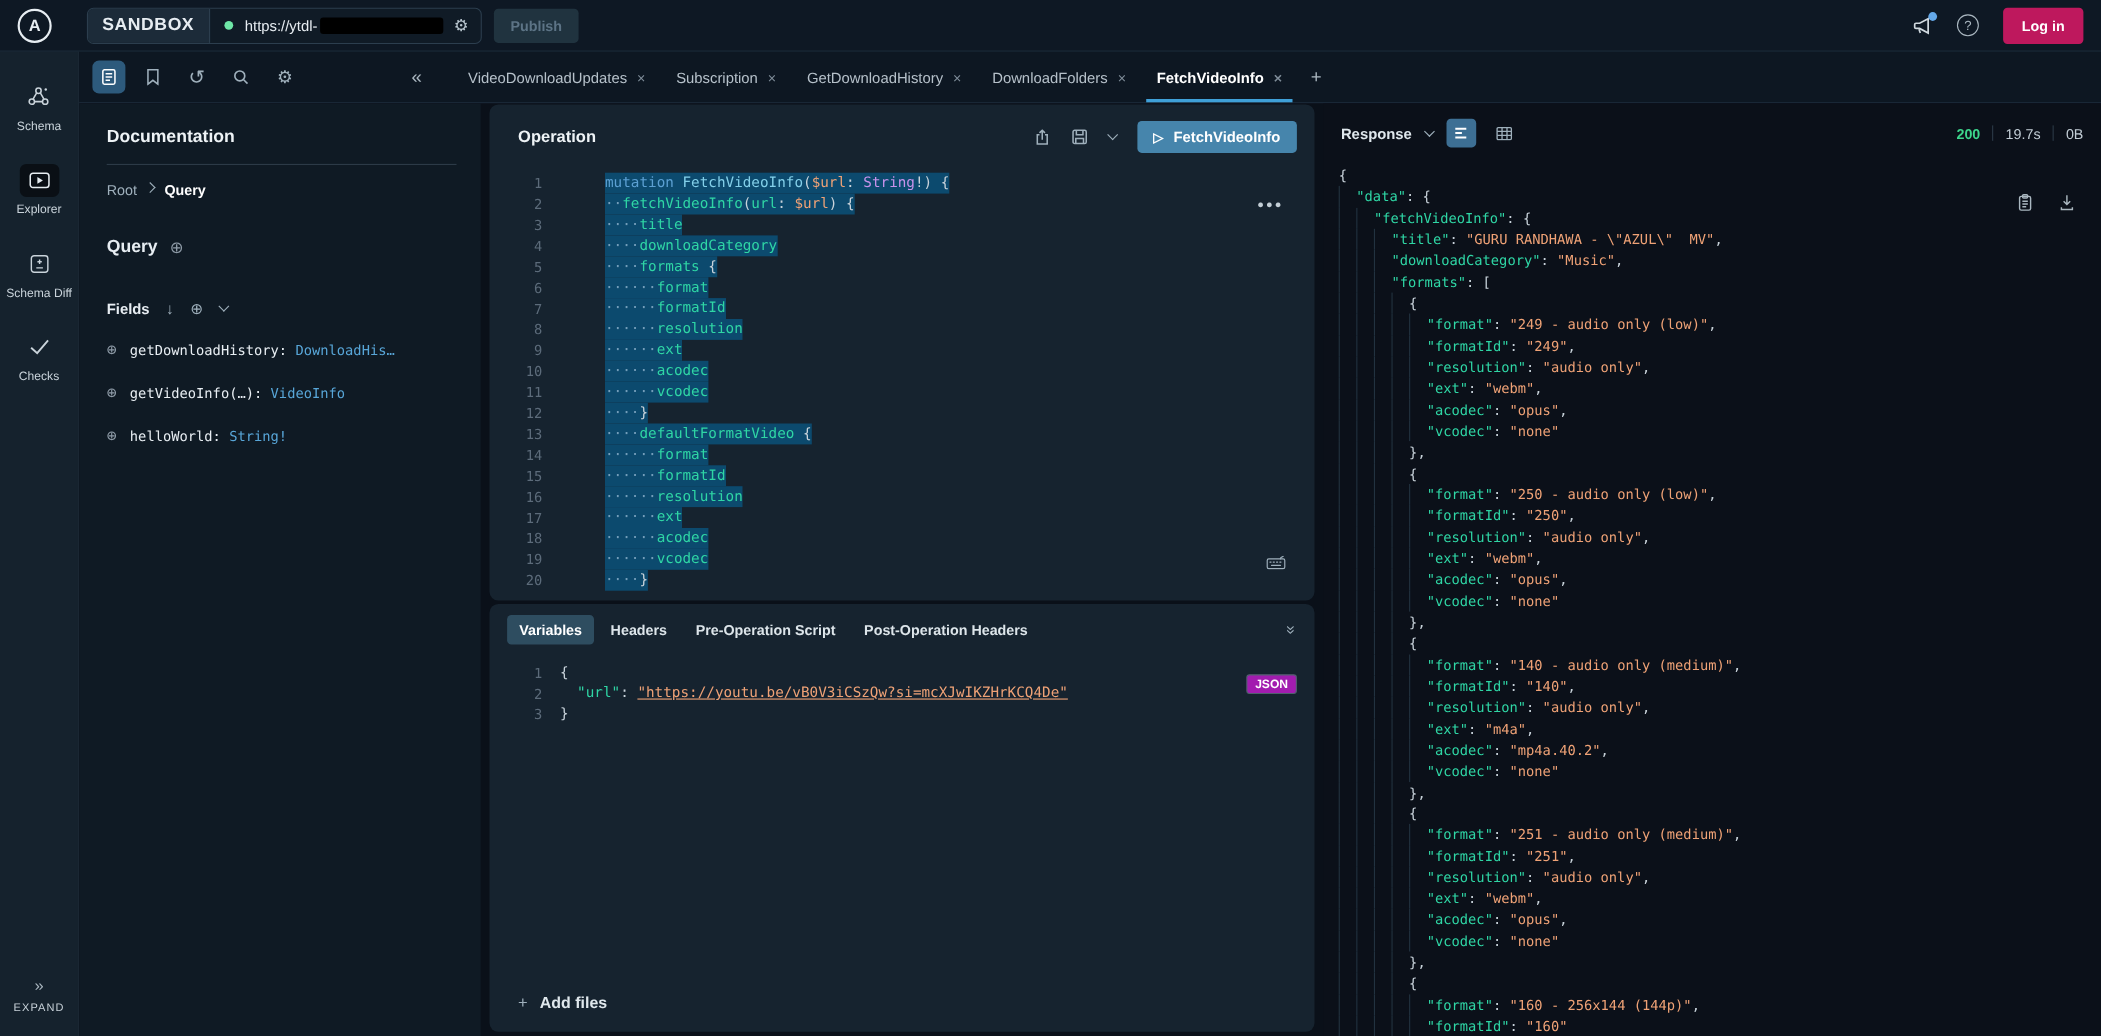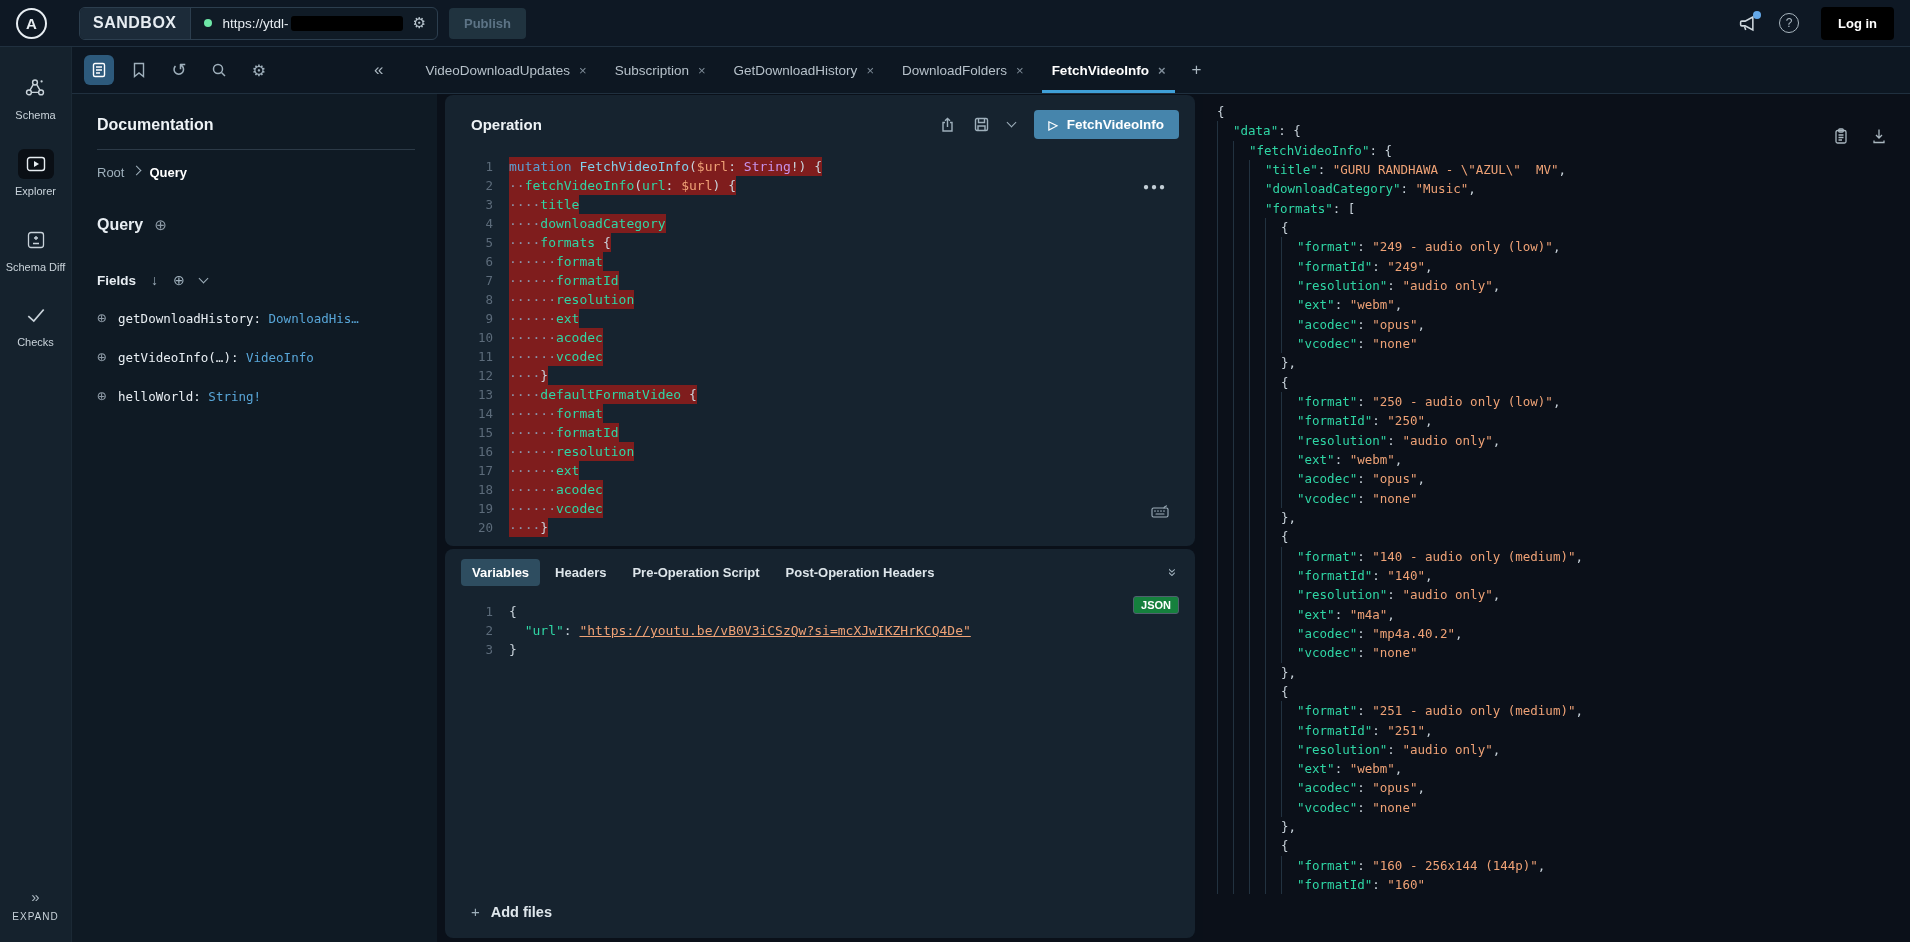--- a/index.html
+++ b/index.html
@@ -20,21 +20,21 @@
   .urltext { font-size:13.5px; color:#e7edf2; }
   .urlblob { width:112px; height:15px; background:#000; border-radius:3px; margin:0 10px 0 2px; }
   .urlgear { font-size:15px; color:#b9c6cf; margin-right:11px; cursor:pointer; }
   .publish { margin-left:11px; padding:8px 15px; background:#20333f; color:#5d7486;
     font-weight:bold; font-size:13px; border-radius:4px; }
   .topspacer { flex:1; }
   .mega { position:relative; margin-right:22px; cursor:pointer; }
   .mega .ndot { position:absolute; top:-3px; right:-4px; width:8px; height:8px; border-radius:50%; background:#64a8e8; }
   .help { width:20px; height:20px; border:1.5px solid #aab7c0; border-radius:50%; color:#aab7c0;
     font-size:12px; display:flex; align-items:center; justify-content:center; margin-right:22px; cursor:pointer; }
-  .login { background:#000000; color:#fff; font-weight:bold; font-size:13px;
+  .login { background:#be185d; color:#fff; font-weight:bold; font-size:13px;
     padding:9px 17px; border-radius:4px; cursor:pointer; }
 
   
   .main { display:flex; height:895px; }
   .rail { width:72px; background:#15222d; border-right:1px solid #1b2935; display:flex;
     flex-direction:column; align-items:center; padding-top:26px; }
   .railitem { display:flex; flex-direction:column; align-items:center; margin-bottom:26px; cursor:pointer; }
   .railitem .lab { font-size:11px; color:#c9d3da; margin-top:6px; text-align:center; line-height:1.25; }
   .railicon { height:30px; display:flex; align-items:center; justify-content:center; }
   .railicon.activebox { width:36px; background:#0a0f15; border-radius:6px; }
@@ -91,37 +91,37 @@
   .ophead .t { font-size:15px; font-weight:bold; color:#eef3f6; }
   .opacts { margin-left:auto; display:flex; align-items:center; gap:19px; }
   .opacts .ic { color:#9fb0bc; cursor:pointer; }
   .runbtn { background:#4685ac; border-radius:4px; color:#fff; display:flex; align-items:center;
     gap:9px; padding:7px 15px; font-size:13.5px; font-weight:bold; cursor:pointer; }
   .runbtn .tri { font-size:12px; }
   .opeditor { flex:1; overflow:hidden; padding:12px 0 0 18px; position:relative; }
   .cline { display:flex; height:19px; font-family:"DejaVu Sans Mono", monospace; font-size:13px; line-height:19px; }
   .cline .num { width:30px; text-align:right; color:#5c6b7a; font-size:12.5px; margin-right:16px; flex:none; }
   .cline .code { white-space:pre; }
-  .cline .code.sel { background:#7f1d1d; }
+  .cline .code.sel { background:#0c4a6e;margin-left:41px; }
   .tk-kw { color:#5ca0d3; } .tk-nm { color:#83cfe9; } .tk-fd { color:#2fd6a5; }
   .tk-vr { color:#efa276; } .tk-ty { color:#c792ea; } .tk-pu { color:#c9d3db; }
   .tk-ws { color:#8fb3cd; opacity:.8; }
   .tk-k { color:#2fd6a5; } .tk-s { color:#efa276; }
   .tk-lk { color:#efa276; text-decoration:underline; }
   .more { position:absolute; top:86px; right:28px; color:#c3ced6; font-size:10px; letter-spacing:2px; cursor:pointer; }
   .kbd { position:absolute; bottom:28px; right:26px; color:#9fb0bc; cursor:pointer; }
 
   
   .varcard { flex:1; display:flex; flex-direction:column; position:relative; min-height:0; }
   .vtabs { display:flex; align-items:center; gap:4px; padding:10px 18px 6px 16px; }
   .vtab { font-size:13px; font-weight:bold; color:#dde5ea; padding:6px 11px; border-radius:4px; cursor:pointer; white-space:nowrap; }
   .vtab.active { background:#2e4d60; color:#fff; }
   .vcollapse { margin-left:auto; color:#9fb0bc; font-size:15px; transform:rotate(90deg); cursor:pointer; }
   .veditor { flex:1; position:relative; padding:10px 0 0 18px; min-height:0; }
-  .jsonbadge { position:absolute; top:4px; right:16px; border:1px solid #50606e; background:#15803d;
+  .jsonbadge { position:absolute; top:21px; right:16px; border:1px solid #50606e; background:#a21caf;
     color:#fff; font-weight:bold; font-size:11px; padding:2px 7px; border-radius:3px; }
   .vfooter { margin-top:auto; padding:0 0 18px 26px; display:flex; align-items:center; gap:11px; }
   .vfooter .plus { color:#9fb0bc; font-size:15px; }
   .vfooter .t { font-weight:bold; font-size:14.5px; color:#dfe7ec; }
 
   
   .response { flex:1; background:#0b1019; display:flex; flex-direction:column; min-width:0; }
   .rhead { height:48px; display:flex; align-items:center; padding:6px 16px 0 16px; gap:12px; }
   .rhead .t { font-size:13.5px; font-weight:bold; color:#dfe7ec; }
   .viewbtn { width:27px; height:26px; border-radius:4px; display:flex; align-items:center;
@@ -439,20 +439,42 @@
               </div>
             </div>
           <div class="vfooter">
             <span class="plus">+</span>
             <span class="t">Add files</span>
           </div>
         </div>
       </div>
 
       <div class="response">
+        <div class="rhead">
+          <span class="t">Response</span>
+          <span class="chev"></span>
+          <div class="viewbtn active">
+            <svg width="14" height="12" viewBox="0 0 14 12" stroke="currentColor" stroke-width="1.8">
+              <path d="M2 2 H12 M2 6 H8 M2 10 H12"></path>
+            </svg>
+          </div>
+          <div class="viewbtn">
+            <svg width="15" height="13" viewBox="0 0 15 13" fill="none" stroke="currentColor" stroke-width="1.2">
+              <rect x="1" y="1" width="13" height="11" rx="1"></rect>
+                <path d="M1 4.5 H14 M1 8 H14 M5.5 1 V12 M10 1 V12"></path>
+            </svg>
+          </div>
+          <div class="rstats">
+            <span class="ok">200</span>
+            <span class="vsep"></span>
+            <span>19.7s</span>
+            <span class="vsep"></span>
+            <span>0B</span>
+          </div>
+        </div>
         <div class="rbody" id="resp-lines">
           <div class="rtools">
             <span class="ic">
               <svg width="14" height="16" viewBox="0 0 14 16" fill="none" stroke="currentColor" stroke-width="1.3">
                 <rect x="2" y="2.5" width="10" height="12.5" rx="1.5"></rect>
                   <rect x="4.7" y="1" width="4.6" height="3" rx="1"></rect>
                 <path d="M4.5 7 H9.5 M4.5 9.5 H9.5 M4.5 12 H8"></path>
               </svg>
             </span>
             <span class="ic">

